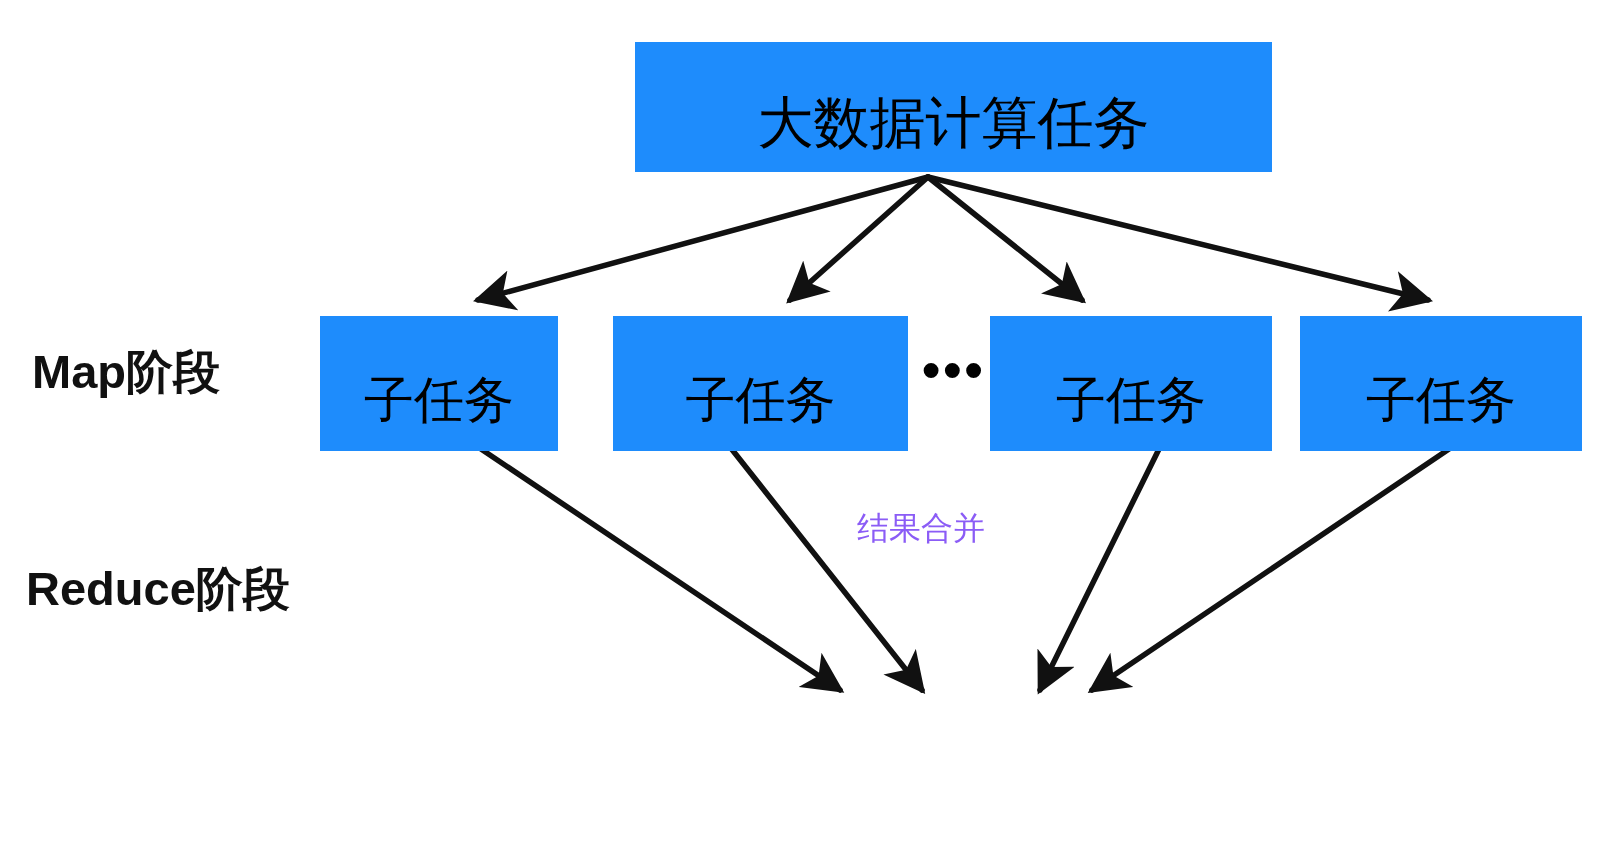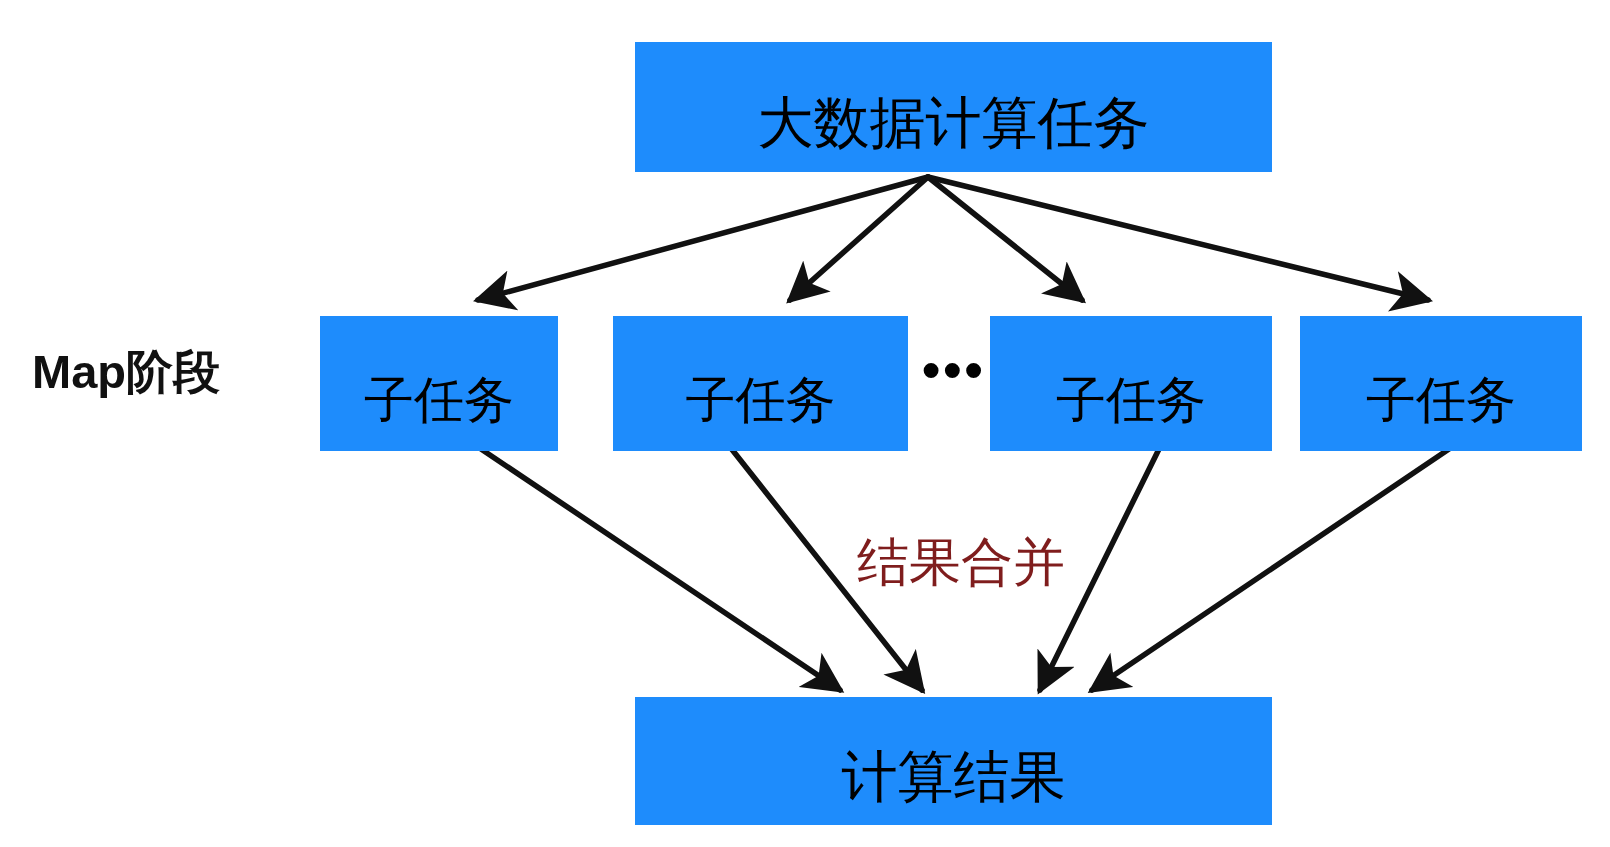--- a/index.html
+++ b/index.html
@@ -73,23 +73,23 @@
     white-space: nowrap;
     font-family: "Liberation Sans", "DejaVu Sans", sans-serif;
     margin-top: 8px;
   }
   #stage-map { left: 32px; top: 340px; }
   #stage-reduce { left: 26px; top: 557px; }
 
   #merge-label {
     position: absolute;
     left: 857px;
-    top: 536px;
-    font-size: 52px;
-    color: #7f1d1d;
+    top: 512px;
+    font-size: 32px;
+    color: #8b5cf6;
     line-height: 1;
     white-space: nowrap;
     font-weight: 400;
     font-family: "Liberation Sans", "DejaVu Sans", sans-serif;
   }
 
   #ellipsis {
     position: absolute;
     left: 922px;
     top: 344px;
@@ -142,21 +142,19 @@
   </div>
   <div class="node-box map-node" id="node-map-2">
     <span class="node-label">子任务</span>
   </div>
   <div class="node-box map-node" id="node-map-3">
     <span class="node-label">子任务</span>
   </div>
 
   <div id="ellipsis">•••</div>
 
-  <div class="node-box" id="node-result">
-    <span class="node-label">计算结果</span>
-  </div>
 
   <div class="stage-label" id="stage-map">Map阶段</div>
+  <div class="stage-label" id="stage-reduce">Reduce阶段</div>
 
   <div id="merge-label">结果合并</div>
 
 </div>
 
 </body></html>

